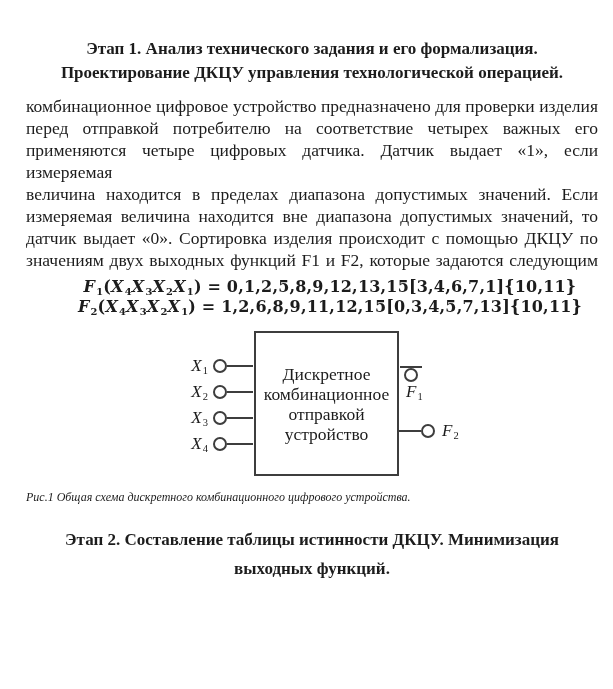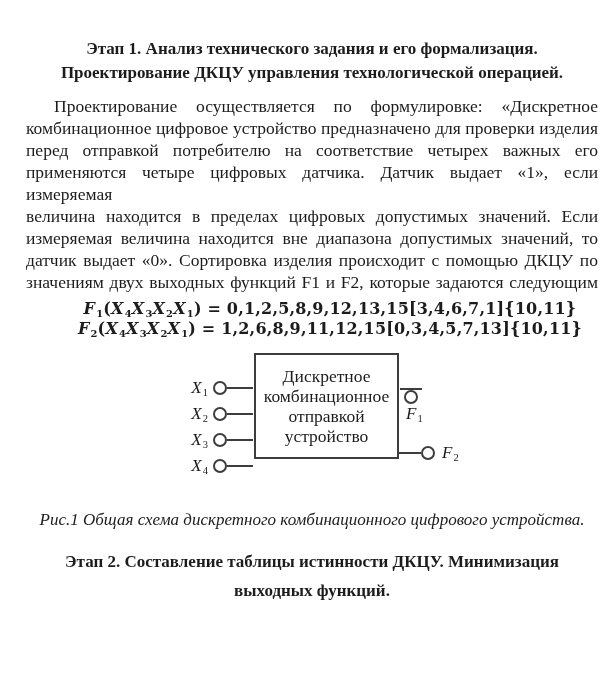--- a/index.html
+++ b/index.html
@@ -55,21 +55,21 @@
   sub{font-size:0.62em;line-height:0;vertical-align:-0.28em;}
   
   .diagram{
     position:relative;
     margin-top:14px;
     height:146px;
   }
   .dbox{
     position:absolute;
     left:228px;top:0;
-    width:145px;height:106px;
+    width:145px;height:145px;
     border:2px solid var(--stroke);
     display:flex;flex-direction:column;
     justify-content:center;
     text-align:center;
     font-size:17.5px;
   }
   .dbox div{line-height:20px;}
   .io-row{
     position:absolute;
     display:flex;
@@ -99,23 +99,23 @@
   .out-wire{width:22px;}
   .irow0{top:27px;left:140px;}
   .irow1{top:53px;left:140px;}
   .irow2{top:79px;left:140px;}
   .irow3{top:105px;left:140px;}
   .orow0{top:35px;left:373px;flex-direction:column;}
   .orow1{top:92px;left:373px;}
   
   .caption{
     margin-top:12px;
-    text-align:center;
+    text-align:left;
     font-style:italic;
-    font-size:17px;
+    font-size:12px;
     line-height:17px;
   }
   
   .h2{
     margin-top:19px;
     text-align:center;
     font-weight:bold;
     font-size:17px;
     line-height:29px;
   }
@@ -124,25 +124,24 @@
 <body>
 
 <div class="page">
 
   <div class="title">
     <div>Этап 1. Анализ технического задания и его формализация.</div>
     <div>Проектирование ДКЦУ управления технологической операцией.</div>
   </div>
 
   <div class="para">
-    <div class="pline first">Проектирование осуществляется по формулировке: «Дискретное</div>
     <div class="pline">комбинационное цифровое устройство предназначено для проверки изделия</div>
     <div class="pline">перед отправкой потребителю на соответствие четырех важных его</div>
     <div class="pline">применяются четыре цифровых датчика. Датчик выдает «1», если измеряемая</div>
-    <div class="pline">величина находится в пределах цифровых допустимых значений. Если</div>
+    <div class="pline">величина находится в пределах диапазона допустимых значений. Если</div>
     <div class="pline">измеряемая величина находится вне диапазона допустимых значений, то</div>
     <div class="pline">датчик выдает «0». Сортировка изделия происходит с помощью ДКЦУ по</div>
     <div class="pline">значениям двух выходных функций F1 и F2, которые задаются следующим</div>
   </div>
 
   <div class="formulas">
     <div class="formula" data-format="math"><i>F</i><sub>1</sub>(<i>X</i><sub>4</sub><i>X</i><sub>3</sub><i>X</i><sub>2</sub><i>X</i><sub>1</sub>) = 0,1,2,5,8,9,12,13,15[3,4,6,7,1]{10,11}</div>
     <div class="formula" data-format="math"><i>F</i><sub>2</sub>(<i>X</i><sub>4</sub><i>X</i><sub>3</sub><i>X</i><sub>2</sub><i>X</i><sub>1</sub>) = 1,2,6,8,9,11,12,15[0,3,4,5,7,13]{10,11}</div>
   </div>
 

